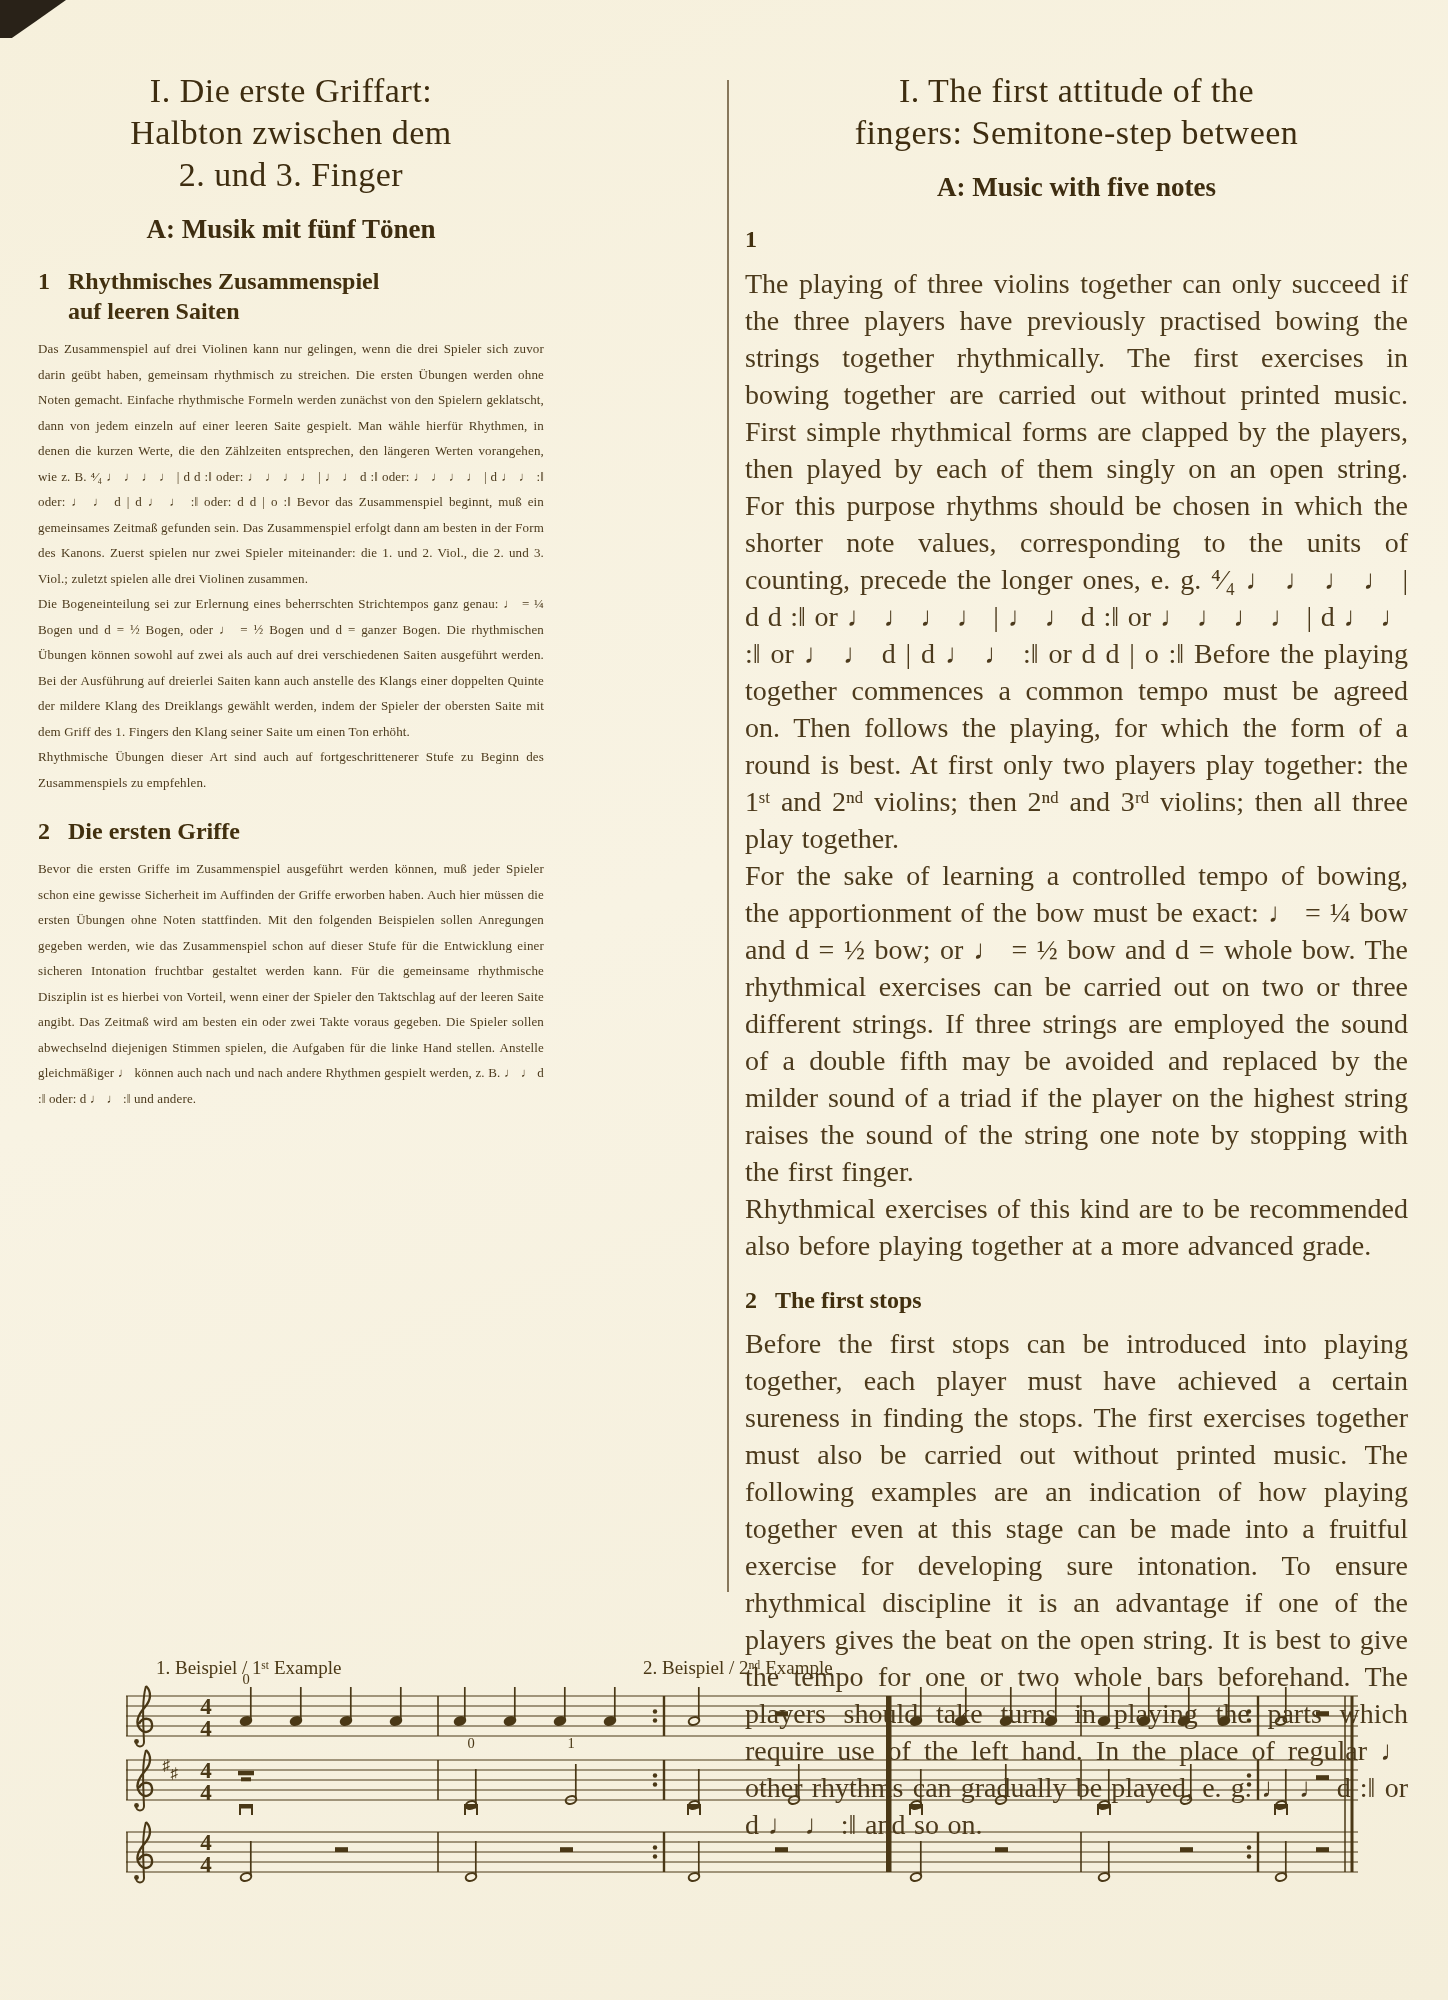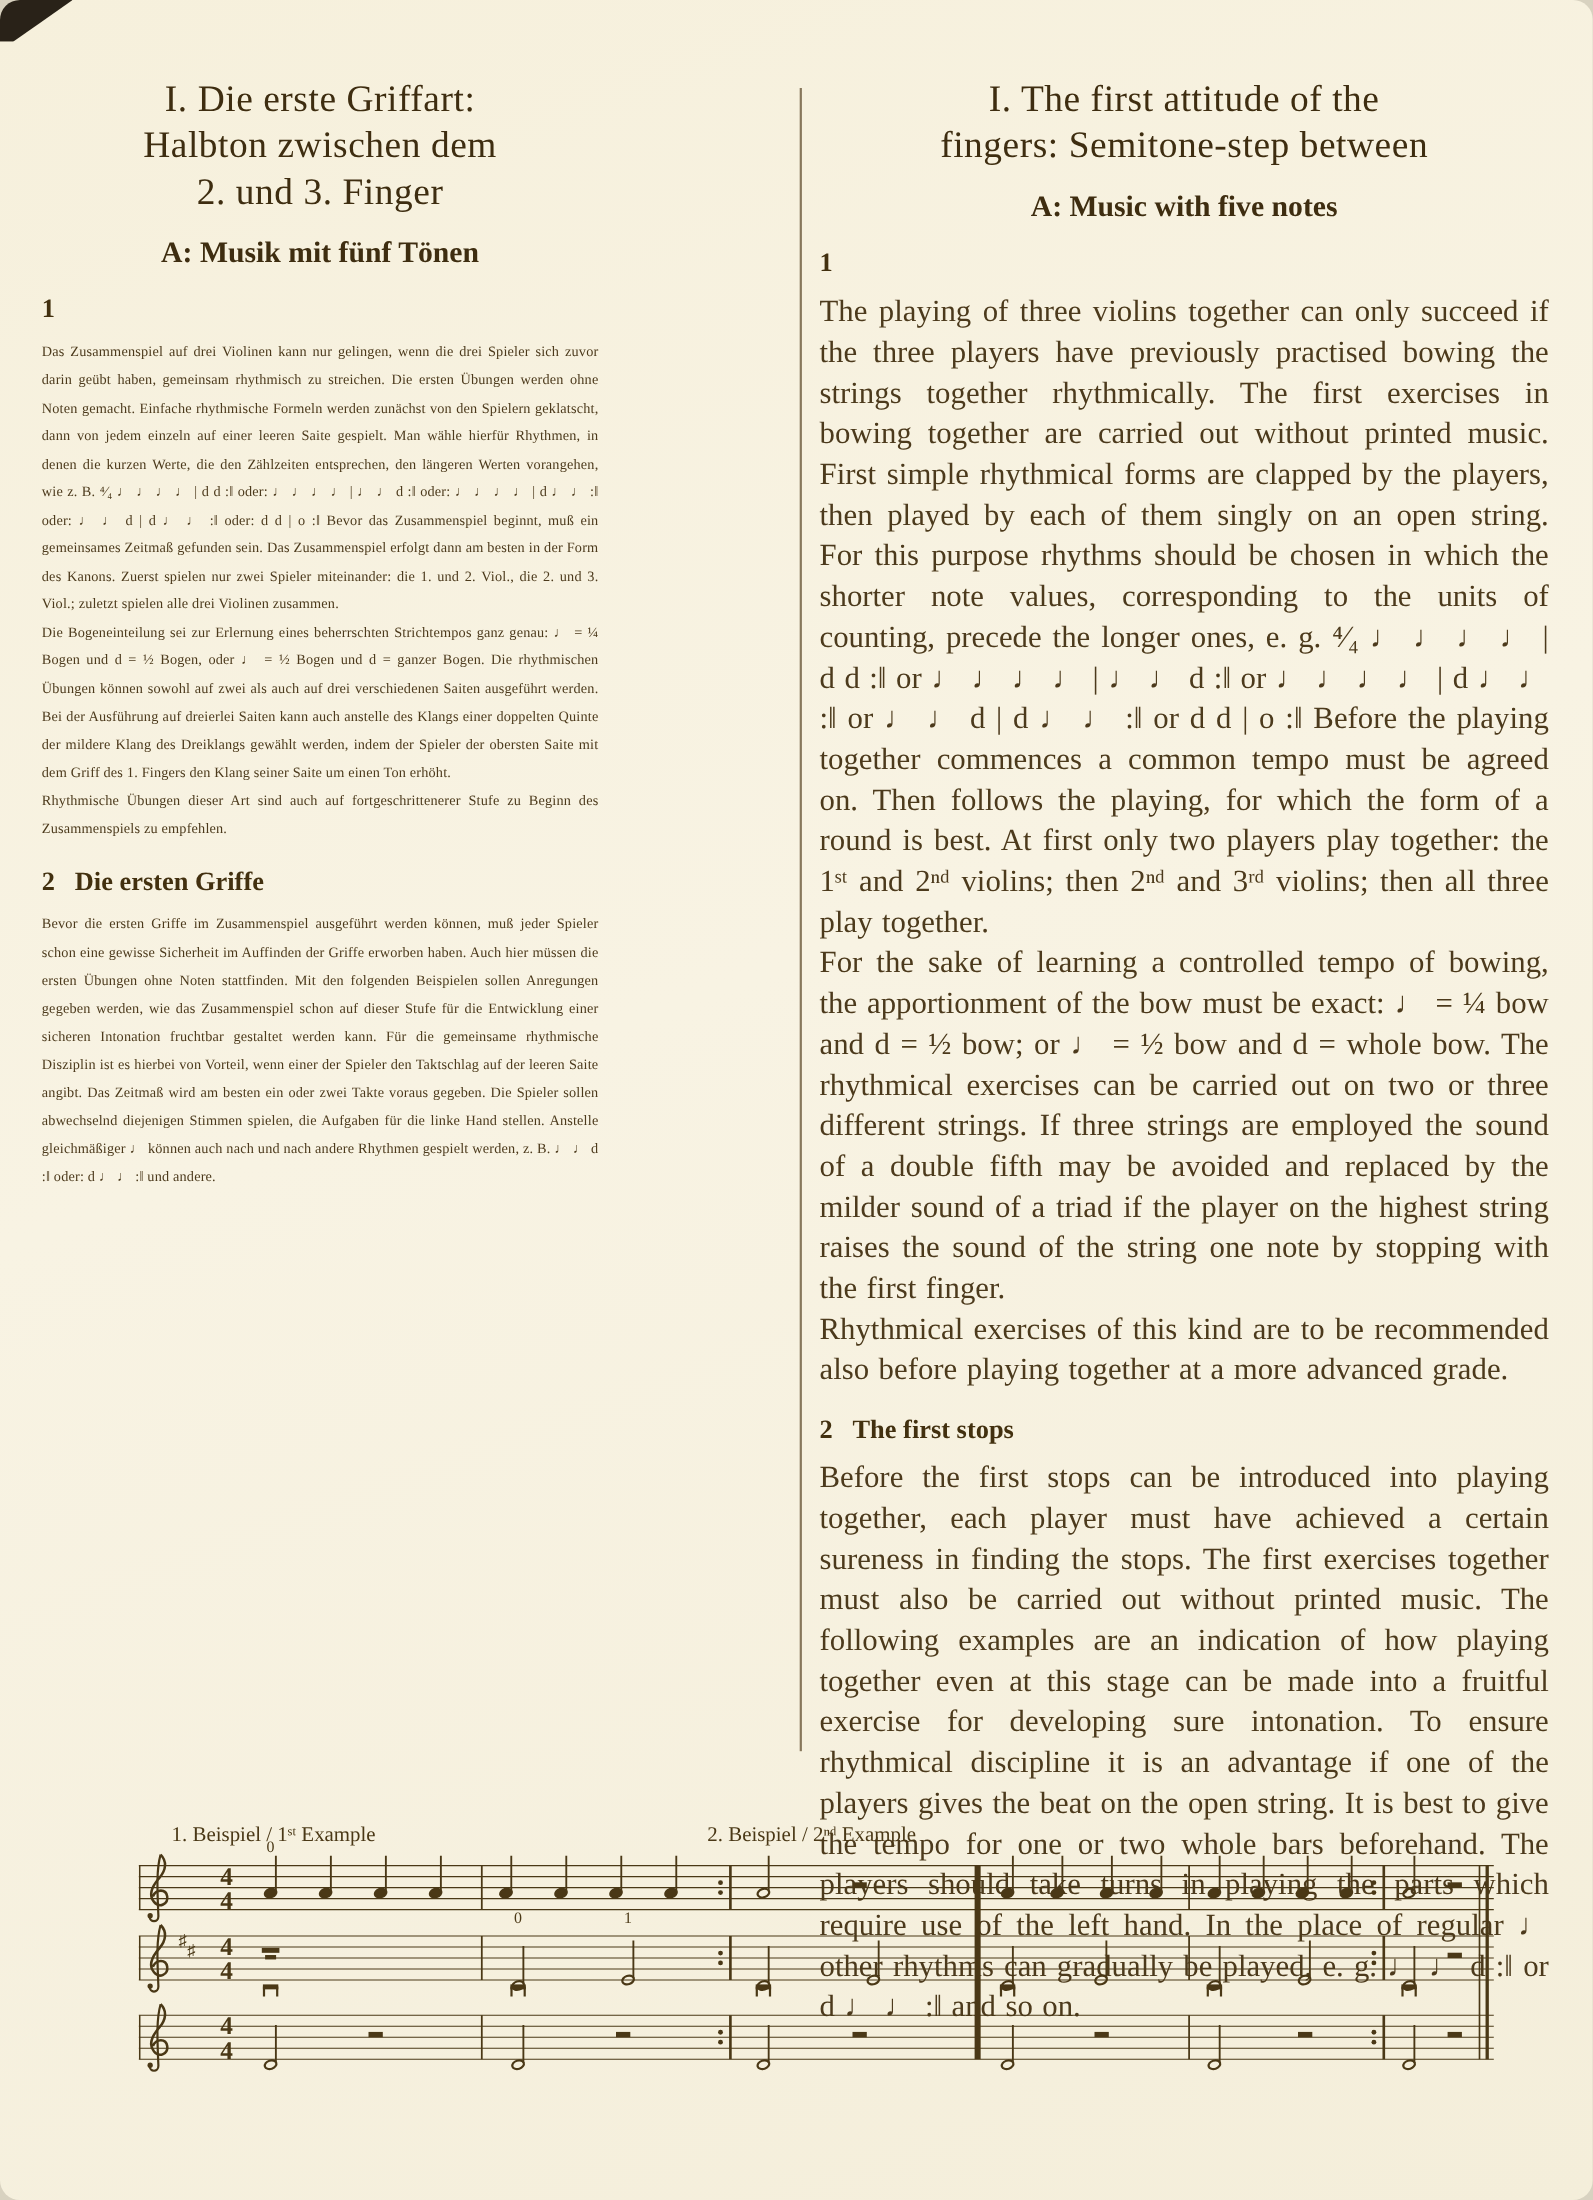--- a/index.html
+++ b/index.html
@@ -3,21 +3,20 @@
 <meta charset="utf-8">
 <style>
   html,body{margin:0;padding:0;background:#d8d2c0;}
   .page{
     position:relative;
     width:1448px;height:2000px;
     background:linear-gradient(160deg,#f6f0dc 0%,#f8f3e3 45%,#f4eeda 100%);
     font-family:"Liberation Serif","DejaVu Serif","DejaVu Sans",serif;
     color:#4c3a1c;
     overflow:hidden;
-    border-radius:18px;
   }
   .scan-blob{
     position:absolute;left:0;top:0;width:66px;height:38px;
     background:#171007;
     clip-path:polygon(0 0,100% 0,55% 55%,18% 100%,0 100%);
     opacity:.92;
   }
   .col{position:absolute;top:70px;}
   .col-left{left:38px;width:506px;}
   .col-right{left:745px;width:663px;}
@@ -49,20 +48,24 @@
   <div class="col col-left">
     <div class="title">
       <span>I. Die erste Griffart:</span>
       <span>Halbton zwischen dem</span>
       <span>2. und 3. Finger</span>
     </div>
     <div class="subtitle">A: Musik mit fünf Tönen</div>
 
     <div class="sec-head">
       <span class="num">1</span>
+      <span class="lines">
+        <span>Rhythmisches Zusammenspiel</span>
+        <span>auf leeren Saiten</span>
+      </span>
     </div>
     <div class="body-block">
       <p class="body">Das Zusammenspiel auf drei Violinen kann nur gelingen, wenn die drei Spieler sich zuvor darin geübt haben, gemeinsam rhythmisch zu streichen. Die ersten Übungen werden ohne Noten gemacht. Einfache rhythmische Formeln werden zunächst von den Spielern geklatscht, dann von jedem einzeln auf einer leeren Saite gespielt. Man wähle hierfür Rhythmen, in denen die kurzen Werte, die den Zählzeiten entsprechen, den längeren Werten vorangehen, wie z. B. ⁴⁄₄ ♩ ♩ ♩ ♩ | d d :‖ oder: ♩ ♩ ♩ ♩ | ♩ ♩ d :‖ oder: ♩ ♩ ♩ ♩ | d ♩ ♩ :‖ oder: ♩ ♩ d | d ♩ ♩ :‖ oder: d d | o :‖ Bevor das Zusammenspiel beginnt, muß ein gemeinsames Zeitmaß gefunden sein. Das Zusammenspiel erfolgt dann am besten in der Form des Kanons. Zuerst spielen nur zwei Spieler miteinander: die 1. und 2. Viol., die 2. und 3. Viol.; zuletzt spielen alle drei Violinen zusammen.</p>
       <p class="body">Die Bogeneinteilung sei zur Erlernung eines beherrschten Strichtempos ganz genau: ♩ = ¼ Bogen und d = ½ Bogen, oder ♩ = ½ Bogen und d = ganzer Bogen. Die rhythmischen Übungen können sowohl auf zwei als auch auf drei verschiedenen Saiten ausgeführt werden. Bei der Ausführung auf dreierlei Saiten kann auch anstelle des Klangs einer doppelten Quinte der mildere Klang des Dreiklangs gewählt werden, indem der Spieler der obersten Saite mit dem Griff des 1. Fingers den Klang seiner Saite um einen Ton erhöht.</p>
       <p class="body">Rhythmische Übungen dieser Art sind auch auf fortgeschrittenerer Stufe zu Beginn des Zusammenspiels zu empfehlen.</p>
     </div>
 
     <div class="sec-head">
       <span class="num">2</span>
       <span class="lines">

